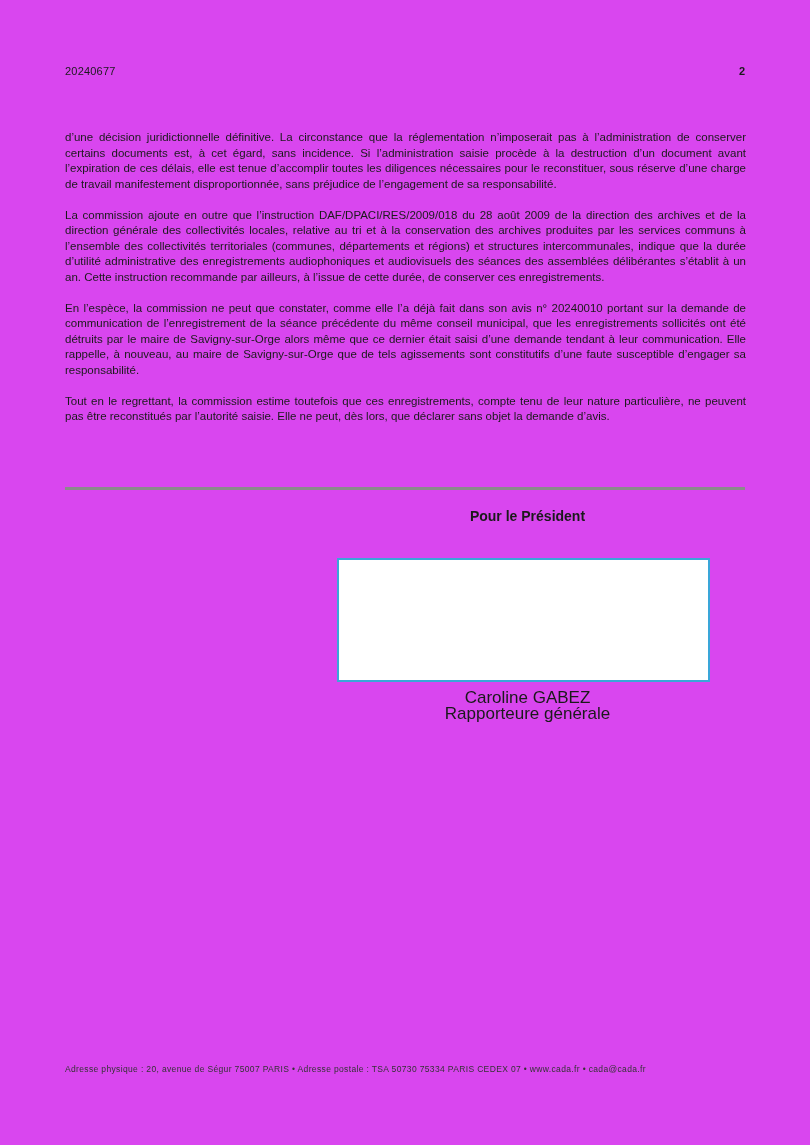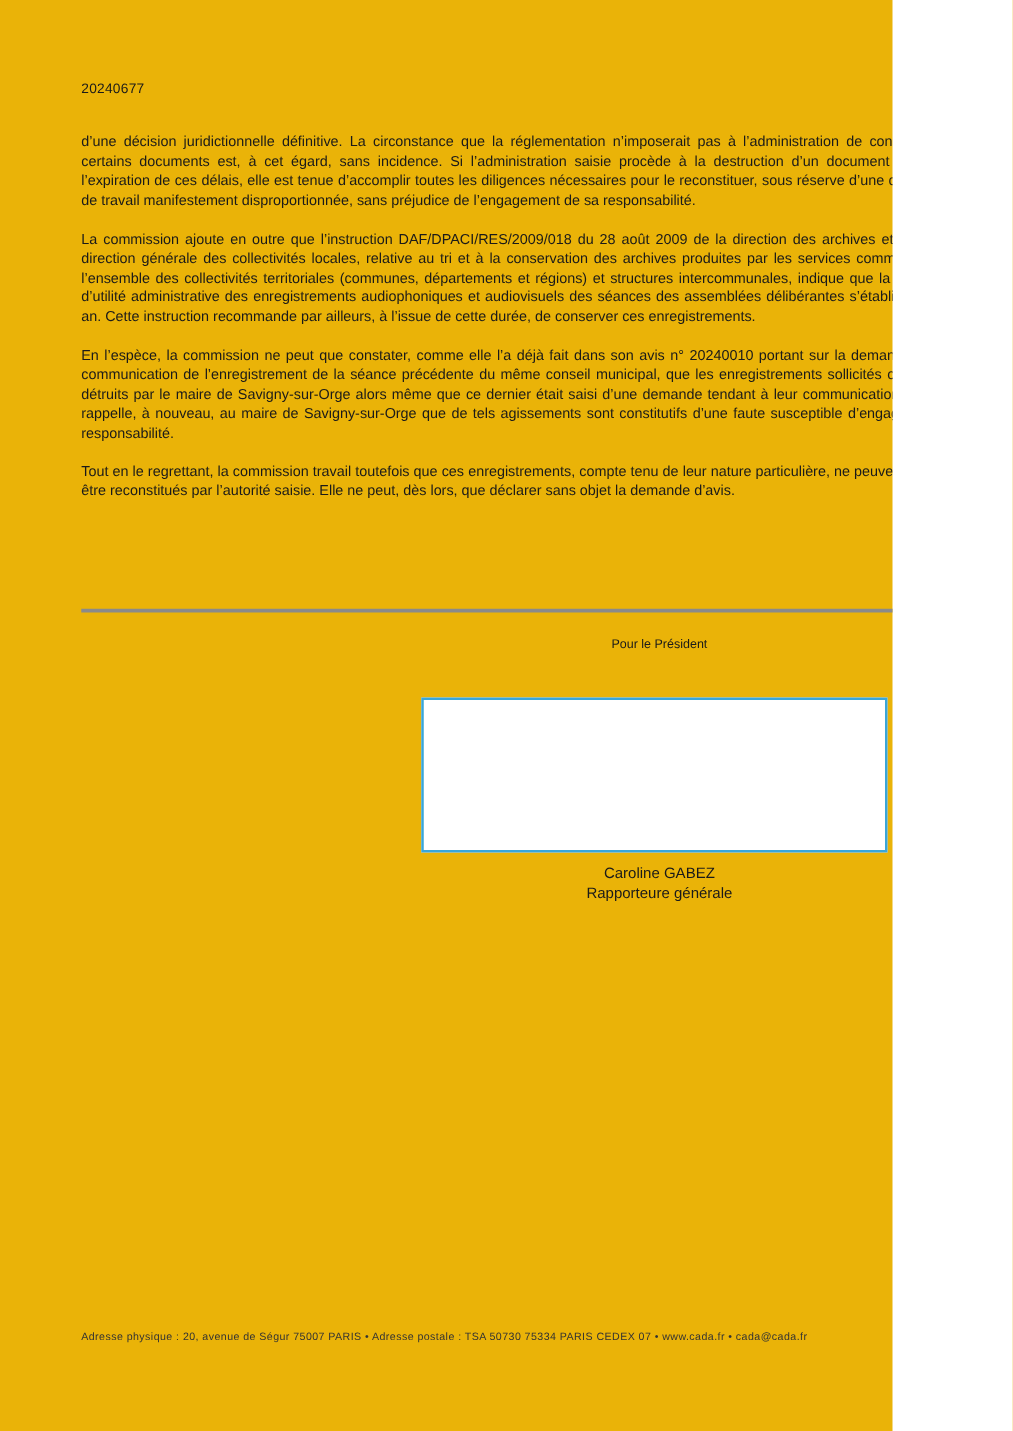--- a/index.html
+++ b/index.html
@@ -1,68 +1,69 @@
 <!DOCTYPE html>
 <html><head>
 <meta charset="utf-8">
 <style>
   html, body { margin: 0; padding: 0; background: #ffffff; }
   .page {
     position: relative;
-    width: 714px;
+    width: 810px;
     height: 1145px;
-    background: #eab308;
+    background: #d946ef;
     font-family: "Liberation Sans", "DejaVu Sans", sans-serif;
     color: #1a1a1a;
     overflow: hidden;
   }
   .header {
     position: absolute;
     top: 65px; left: 65px; width: 680px;
     display: flex;
     justify-content: space-between;
     align-items: flex-start;
     font-size: 11px;
     line-height: 13px;
   }
   .header .doc-number { font-weight: 400; letter-spacing: 0.2px; }
   .header .page-number { font-weight: 700; }
   .body-text {
     position: absolute;
-    top: 107px; left: 65px; width: 681px;
+    top: 130px; left: 65px; width: 681px;
     font-size: 11.5px;
     line-height: 15.5px;
     text-align: justify;
   }
   .body-text p { margin: 0 0 15.5px 0; }
   .divider {
     position: absolute;
     top: 487px; left: 65px; width: 680px; height: 3px;
     background: #8a8a8a;
   }
   .sig-intro {
     position: absolute;
     top: 508px; left: 340px; width: 375px;
     text-align: center;
-    font-size: 10px;
+    font-size: 14px;
     line-height: 16px;
+    font-weight: bold;
   }
   .sig-box {
     position: absolute;
     top: 558px; left: 337px;
     width: 373px; height: 124px;
     border: 2px solid #3aa6d9;
     background: #ffffff;
     box-sizing: border-box;
   }
   .sig-name {
     position: absolute;
     top: 690px; left: 340px; width: 375px;
     text-align: center;
-    font-size: 12px;
+    font-size: 17px;
     line-height: 16px;
   }
   .footer {
     position: absolute;
     top: 1064px; left: 65px; width: 680px;
     text-align: left;
     font-size: 8.5px;
     letter-spacing: 0.35px;
     color: #333333;
     white-space: nowrap;
@@ -75,21 +76,21 @@
 
   <div class="header">
     <span class="doc-number">20240677</span>
     <span class="page-number">2</span>
   </div>
 
   <div class="body-text">
     <p>d’une décision juridictionnelle définitive. La circonstance que la réglementation n’imposerait pas à l’administration de conserver certains documents est, à cet égard, sans incidence. Si l’administration saisie procède à la destruction d’un document avant l’expiration de ces délais, elle est tenue d’accomplir toutes les diligences nécessaires pour le reconstituer, sous réserve d’une charge de travail manifestement disproportionnée, sans préjudice de l’engagement de sa responsabilité.</p>
     <p>La commission ajoute en outre que l’instruction DAF/DPACI/RES/2009/018 du 28 août 2009 de la direction des archives et de la direction générale des collectivités locales, relative au tri et à la conservation des archives produites par les services communs à l’ensemble des collectivités territoriales (communes, départements et régions) et structures intercommunales, indique que la durée d’utilité administrative des enregistrements audiophoniques et audiovisuels des séances des assemblées délibérantes s’établit à un an. Cette instruction recommande par ailleurs, à l’issue de cette durée, de conserver ces enregistrements.</p>
     <p>En l’espèce, la commission ne peut que constater, comme elle l’a déjà fait dans son avis n° 20240010 portant sur la demande de communication de l’enregistrement de la séance précédente du même conseil municipal, que les enregistrements sollicités ont été détruits par le maire de Savigny-sur-Orge alors même que ce dernier était saisi d’une demande tendant à leur communication. Elle rappelle, à nouveau, au maire de Savigny-sur-Orge que de tels agissements sont constitutifs d’une faute susceptible d’engager sa responsabilité.</p>
-    <p>Tout en le regrettant, la commission travail toutefois que ces enregistrements, compte tenu de leur nature particulière, ne peuvent pas être reconstitués par l’autorité saisie. Elle ne peut, dès lors, que déclarer sans objet la demande d’avis.</p>
+    <p>Tout en le regrettant, la commission estime toutefois que ces enregistrements, compte tenu de leur nature particulière, ne peuvent pas être reconstitués par l’autorité saisie. Elle ne peut, dès lors, que déclarer sans objet la demande d’avis.</p>
   </div>
 
   <div class="divider" style="background: rgb(138, 138, 138);"></div>
 
   <div class="sig-intro">
     <div>Pour le Président</div>
   </div>
 
   <div class="sig-box" style="border-color: rgb(58, 166, 217);"></div>
 

